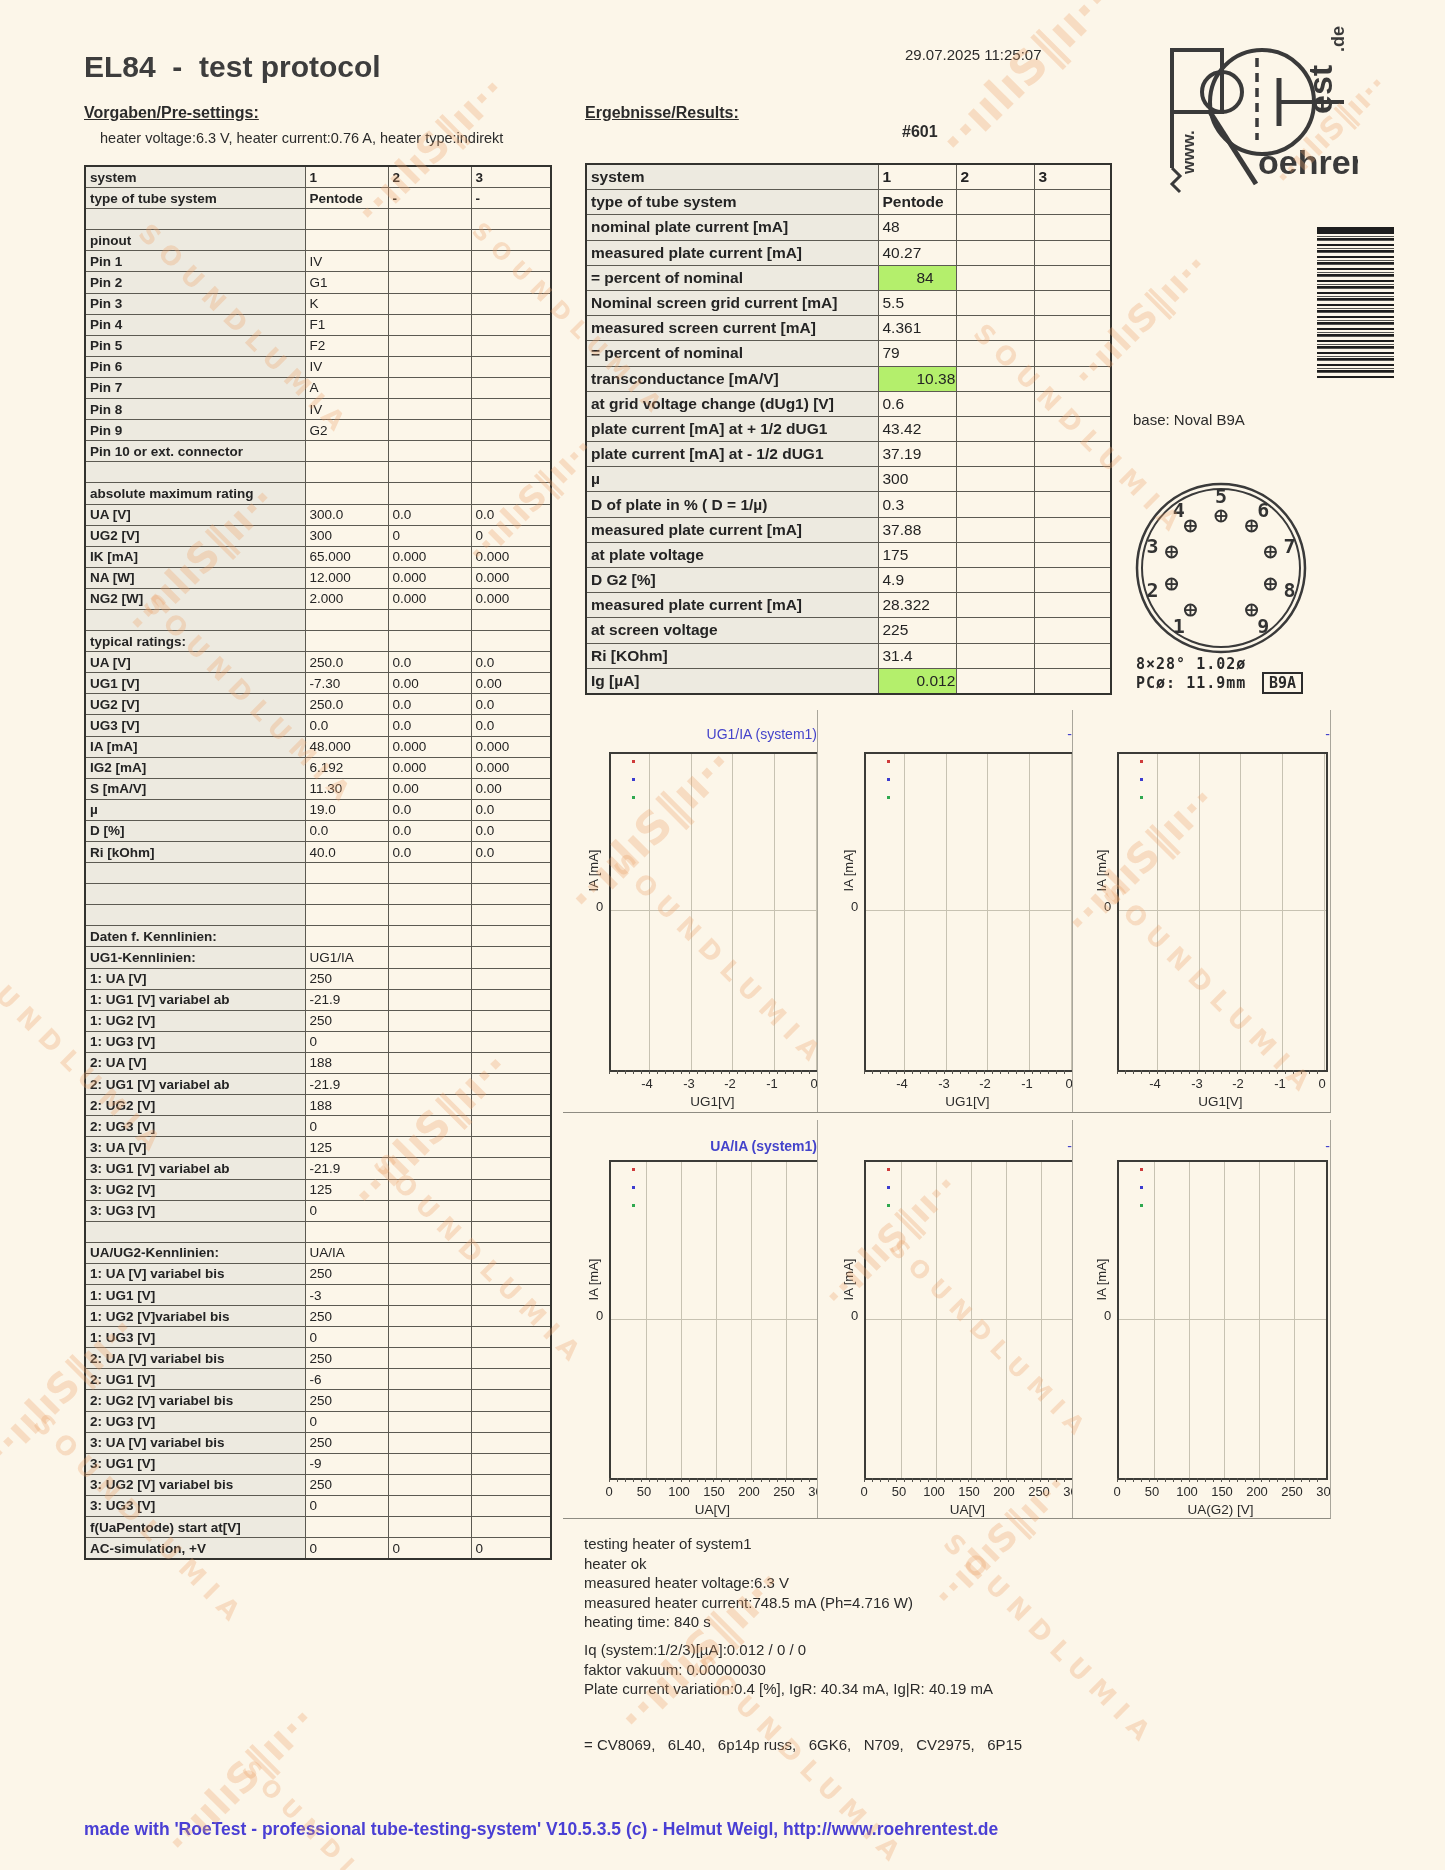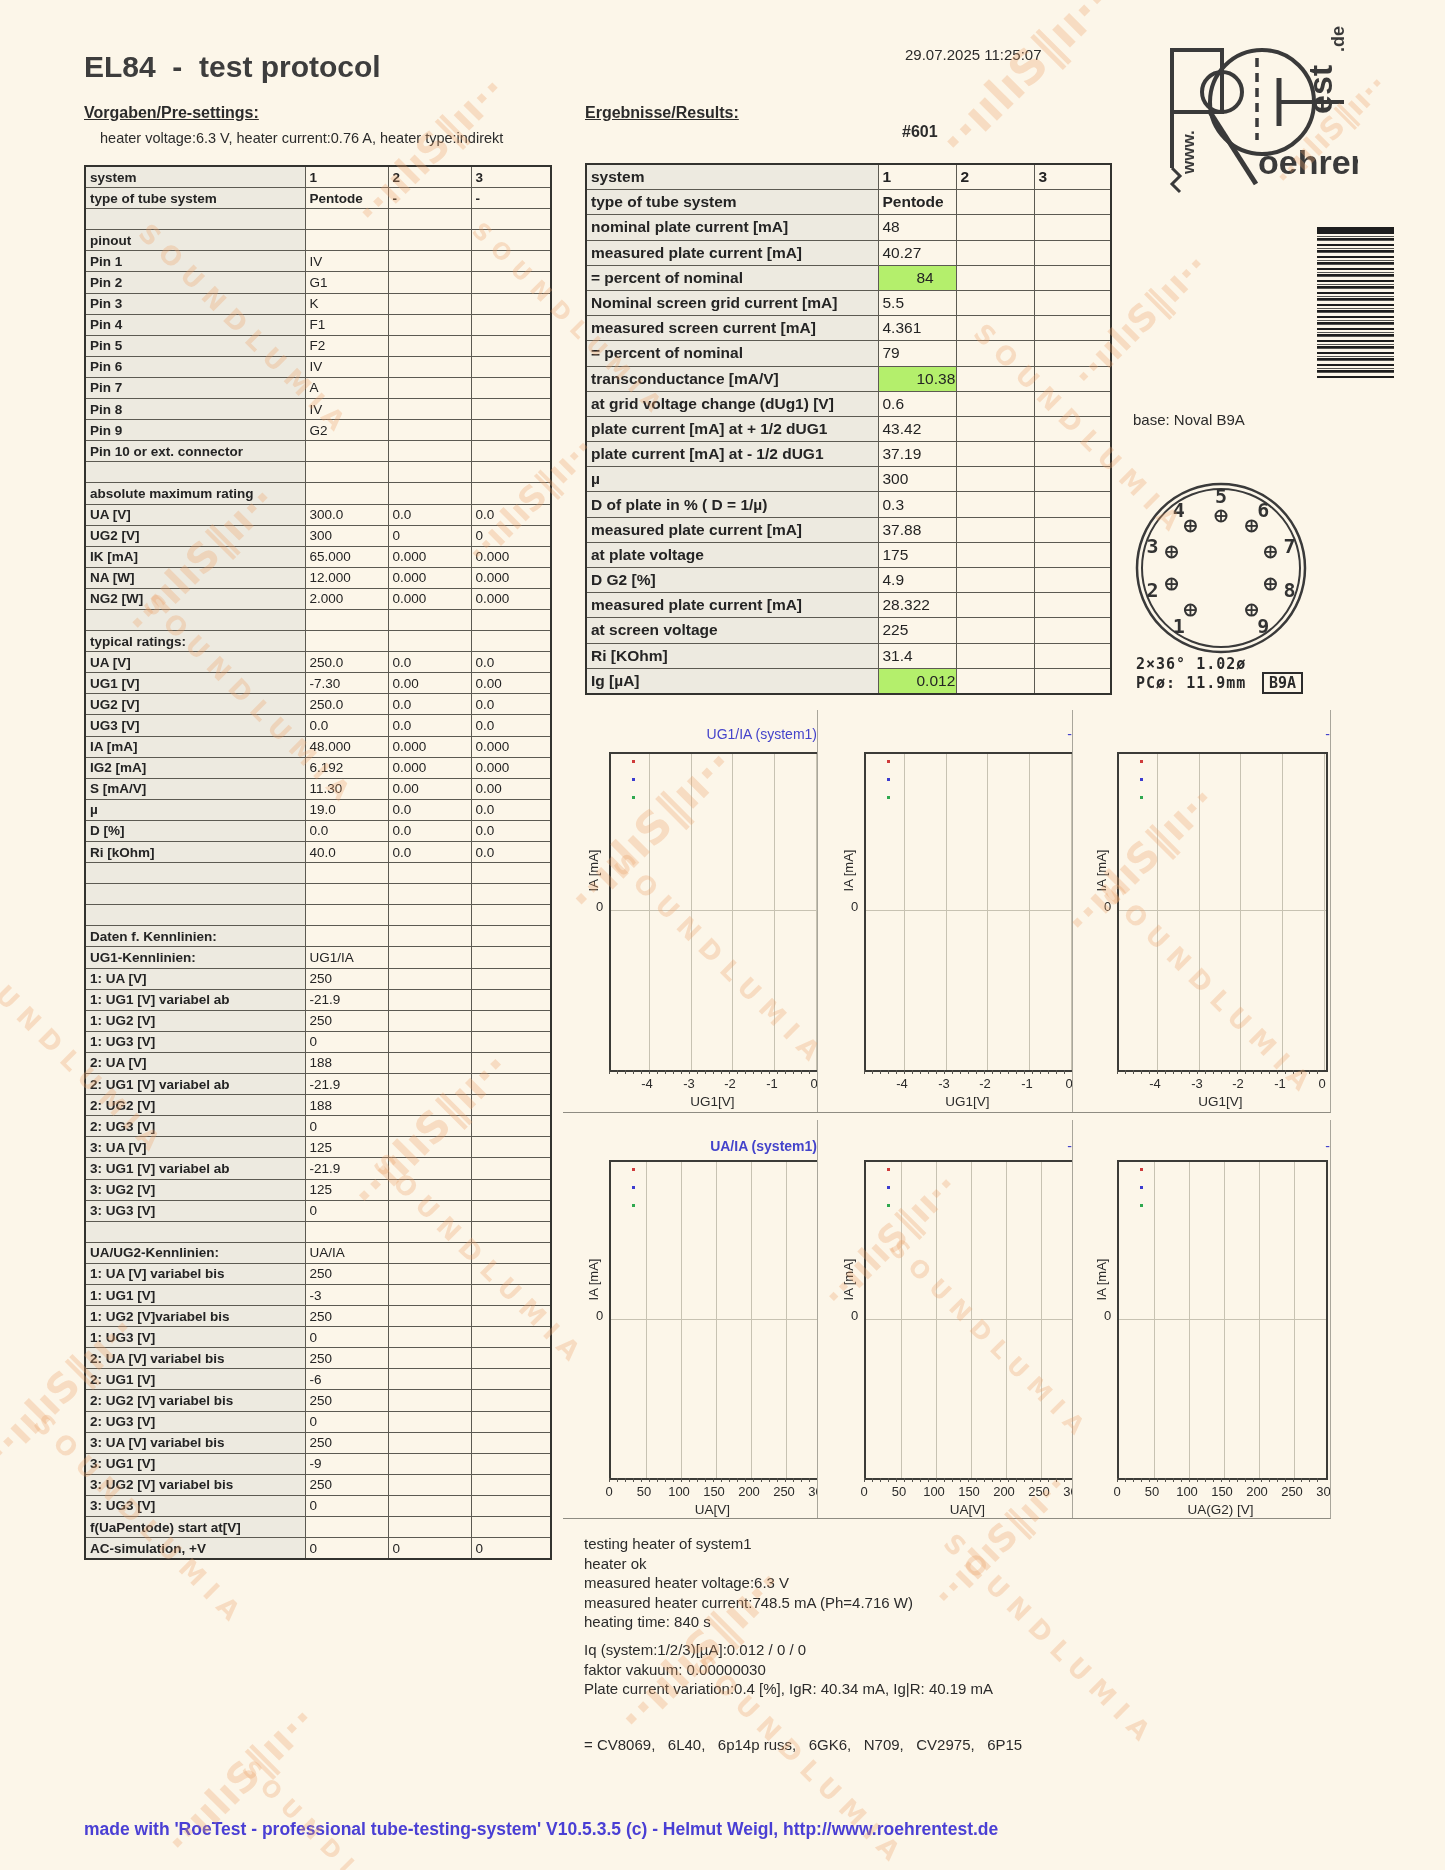--- a/index.html
+++ b/index.html
@@ -692,21 +692,21 @@
           <text x="163.47606917325106" y="112.24922359499621" text-anchor="middle" dy="0.35em" font-family="DejaVu Sans Mono, monospace" font-size="20" font-weight="bold" fill="#333">8</text>
         </g>
         <g>
           <circle cx="125.5648331192086" cy="132.06888370749726" r="5.5" fill="none" stroke="#333" stroke-width="2"></circle>
           <line x1="120.5648331192086" y1="132.06888370749726" x2="130.5648331192086" y2="132.06888370749726" stroke="#333" stroke-width="1.8"></line>
           <line x1="125.5648331192086" y1="127.06888370749726" x2="125.5648331192086" y2="137.06888370749726" stroke="#333" stroke-width="1.8"></line>
           <text x="137.32053816505808" y="148.2492235949962" text-anchor="middle" dy="0.35em" font-family="DejaVu Sans Mono, monospace" font-size="20" font-weight="bold" fill="#333">9</text>
         </g>
       </g>
   </svg>
-  <div class="cap" id="cap1">2×36°  1.02ø</div>
+  <div class="cap" id="cap1">8×28°  1.02ø</div>
   <div class="cap" id="cap2">PCø: 11.9mm</div>
   <div class="badge">B9A</div>
 
   <div id="chartsRoot">
       <div class="panel" style="left: 563px; top: 710px; width: 254px; height: 402px;">
         <div class="ptitle" style="top: 16px;">UG1/IA (system1)</div>
         <div class="plot" style="left: 46px; top: 42px; width: 207px; height: 316px;">
           <div class="gl" style="left: 38px; top: 0px; width: 1px; height: 316px;"></div>
           <div class="gl" style="left: 80px; top: 0px; width: 1px; height: 316px;"></div>
           <div class="gl" style="left: 121px; top: 0px; width: 1px; height: 316px;"></div>

